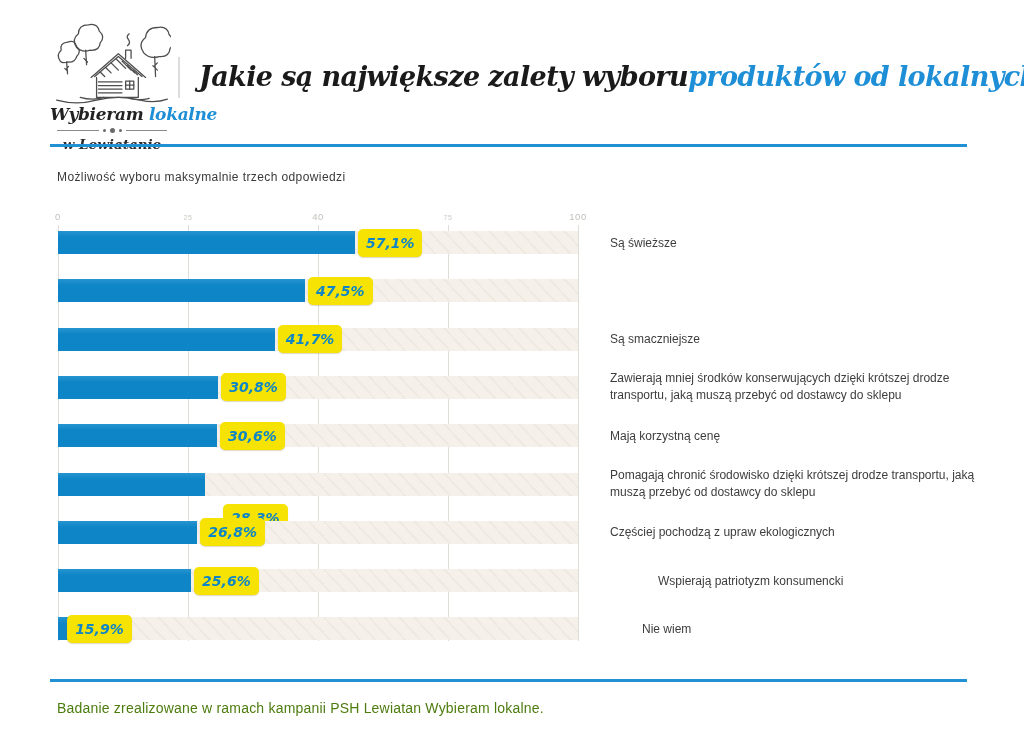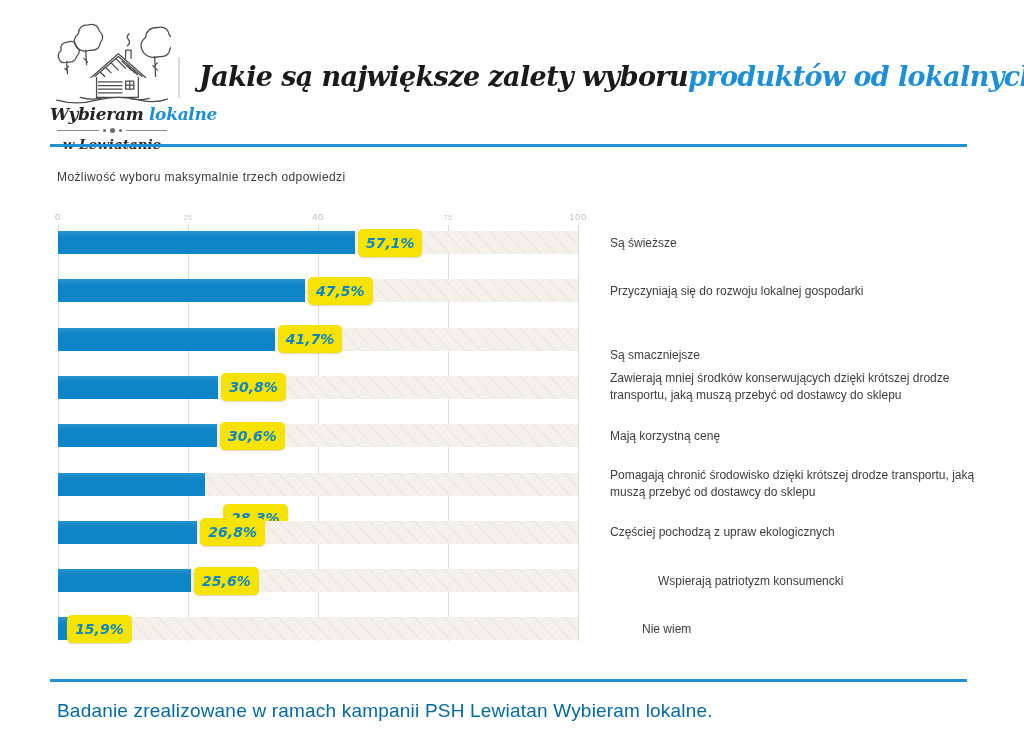--- a/index.html
+++ b/index.html
@@ -69,21 +69,21 @@
     font-size:14px; color:#0e85c7; white-space:nowrap;
   }
   .cats { position:absolute; left:610px; top:231px; width:392px; height:410px; }
   .cat {
     position:absolute; left:0; width:100%; transform:translateY(-50%);
     font-size:12px; line-height:1.4; color:#3d3d3d;
   }
 
   .footer-text {
     position:absolute; left:57px; top:700px;
-    font-size:19px; letter-spacing:0.2px; color:#0369a1;
+    font-size:14px; letter-spacing:0.2px; color:#4d7c0f;
   }
 </style>
 </head>
 <body>
 
 <div class="page">
 
   <div class="logo">
     <svg width="118" height="84" viewBox="0 0 130 92" fill="none" stroke="#4d4d4d" stroke-width="1.4" stroke-linecap="round" stroke-linejoin="round">
 
@@ -185,22 +185,21 @@
         <div class="pill" style="left: 136.12px;">25,6%</div>
       </div>
       <div class="bar-row" style="top: 386.4px; height: 23px;">
         <div class="track"></div>
         <div class="bar" style="width: 20.28px;"></div>
         <div class="pill" style="left: 9.126px;">15,9%</div>
       </div>
     </div>
   <div class="cats" id="cats">
       <div class="cat" style="top: 11.5px;">Są świeższe</div>
-      <div class="cat" style="top: 59.8px;">Przyczyniają się do rozwoju lokalnej gospodarki</div>
-      <div class="cat" style="top: 108.1px; margin-top: 16px;">Są smaczniejsze</div>
+      <div class="cat" style="top: 108.1px;">Są smaczniejsze</div>
       <div class="cat" style="top: 156.4px;">Zawierają mniej środków konserwujących dzięki krótszej drodze transportu, jaką muszą przebyć od dostawcy do sklepu</div>
       <div class="cat" style="top: 204.7px;">Mają korzystną cenę</div>
       <div class="cat" style="top: 253px;">Pomagają chronić środowisko dzięki krótszej drodze transportu, jaką muszą przebyć od dostawcy do sklepu</div>
       <div class="cat" style="top: 301.3px;">Częściej pochodzą z upraw ekologicznych</div>
       <div class="cat" style="top: 349.6px; margin-left: 48px;">Wspierają patriotyzm konsumencki</div>
       <div class="cat" style="top: 397.9px; margin-left: 32px;">Nie wiem</div>
     </div>
 
   <div class="hr-blue hr-bottom"></div>
   <div class="footer-text">Badanie zrealizowane w ramach kampanii PSH Lewiatan Wybieram lokalne.</div>

